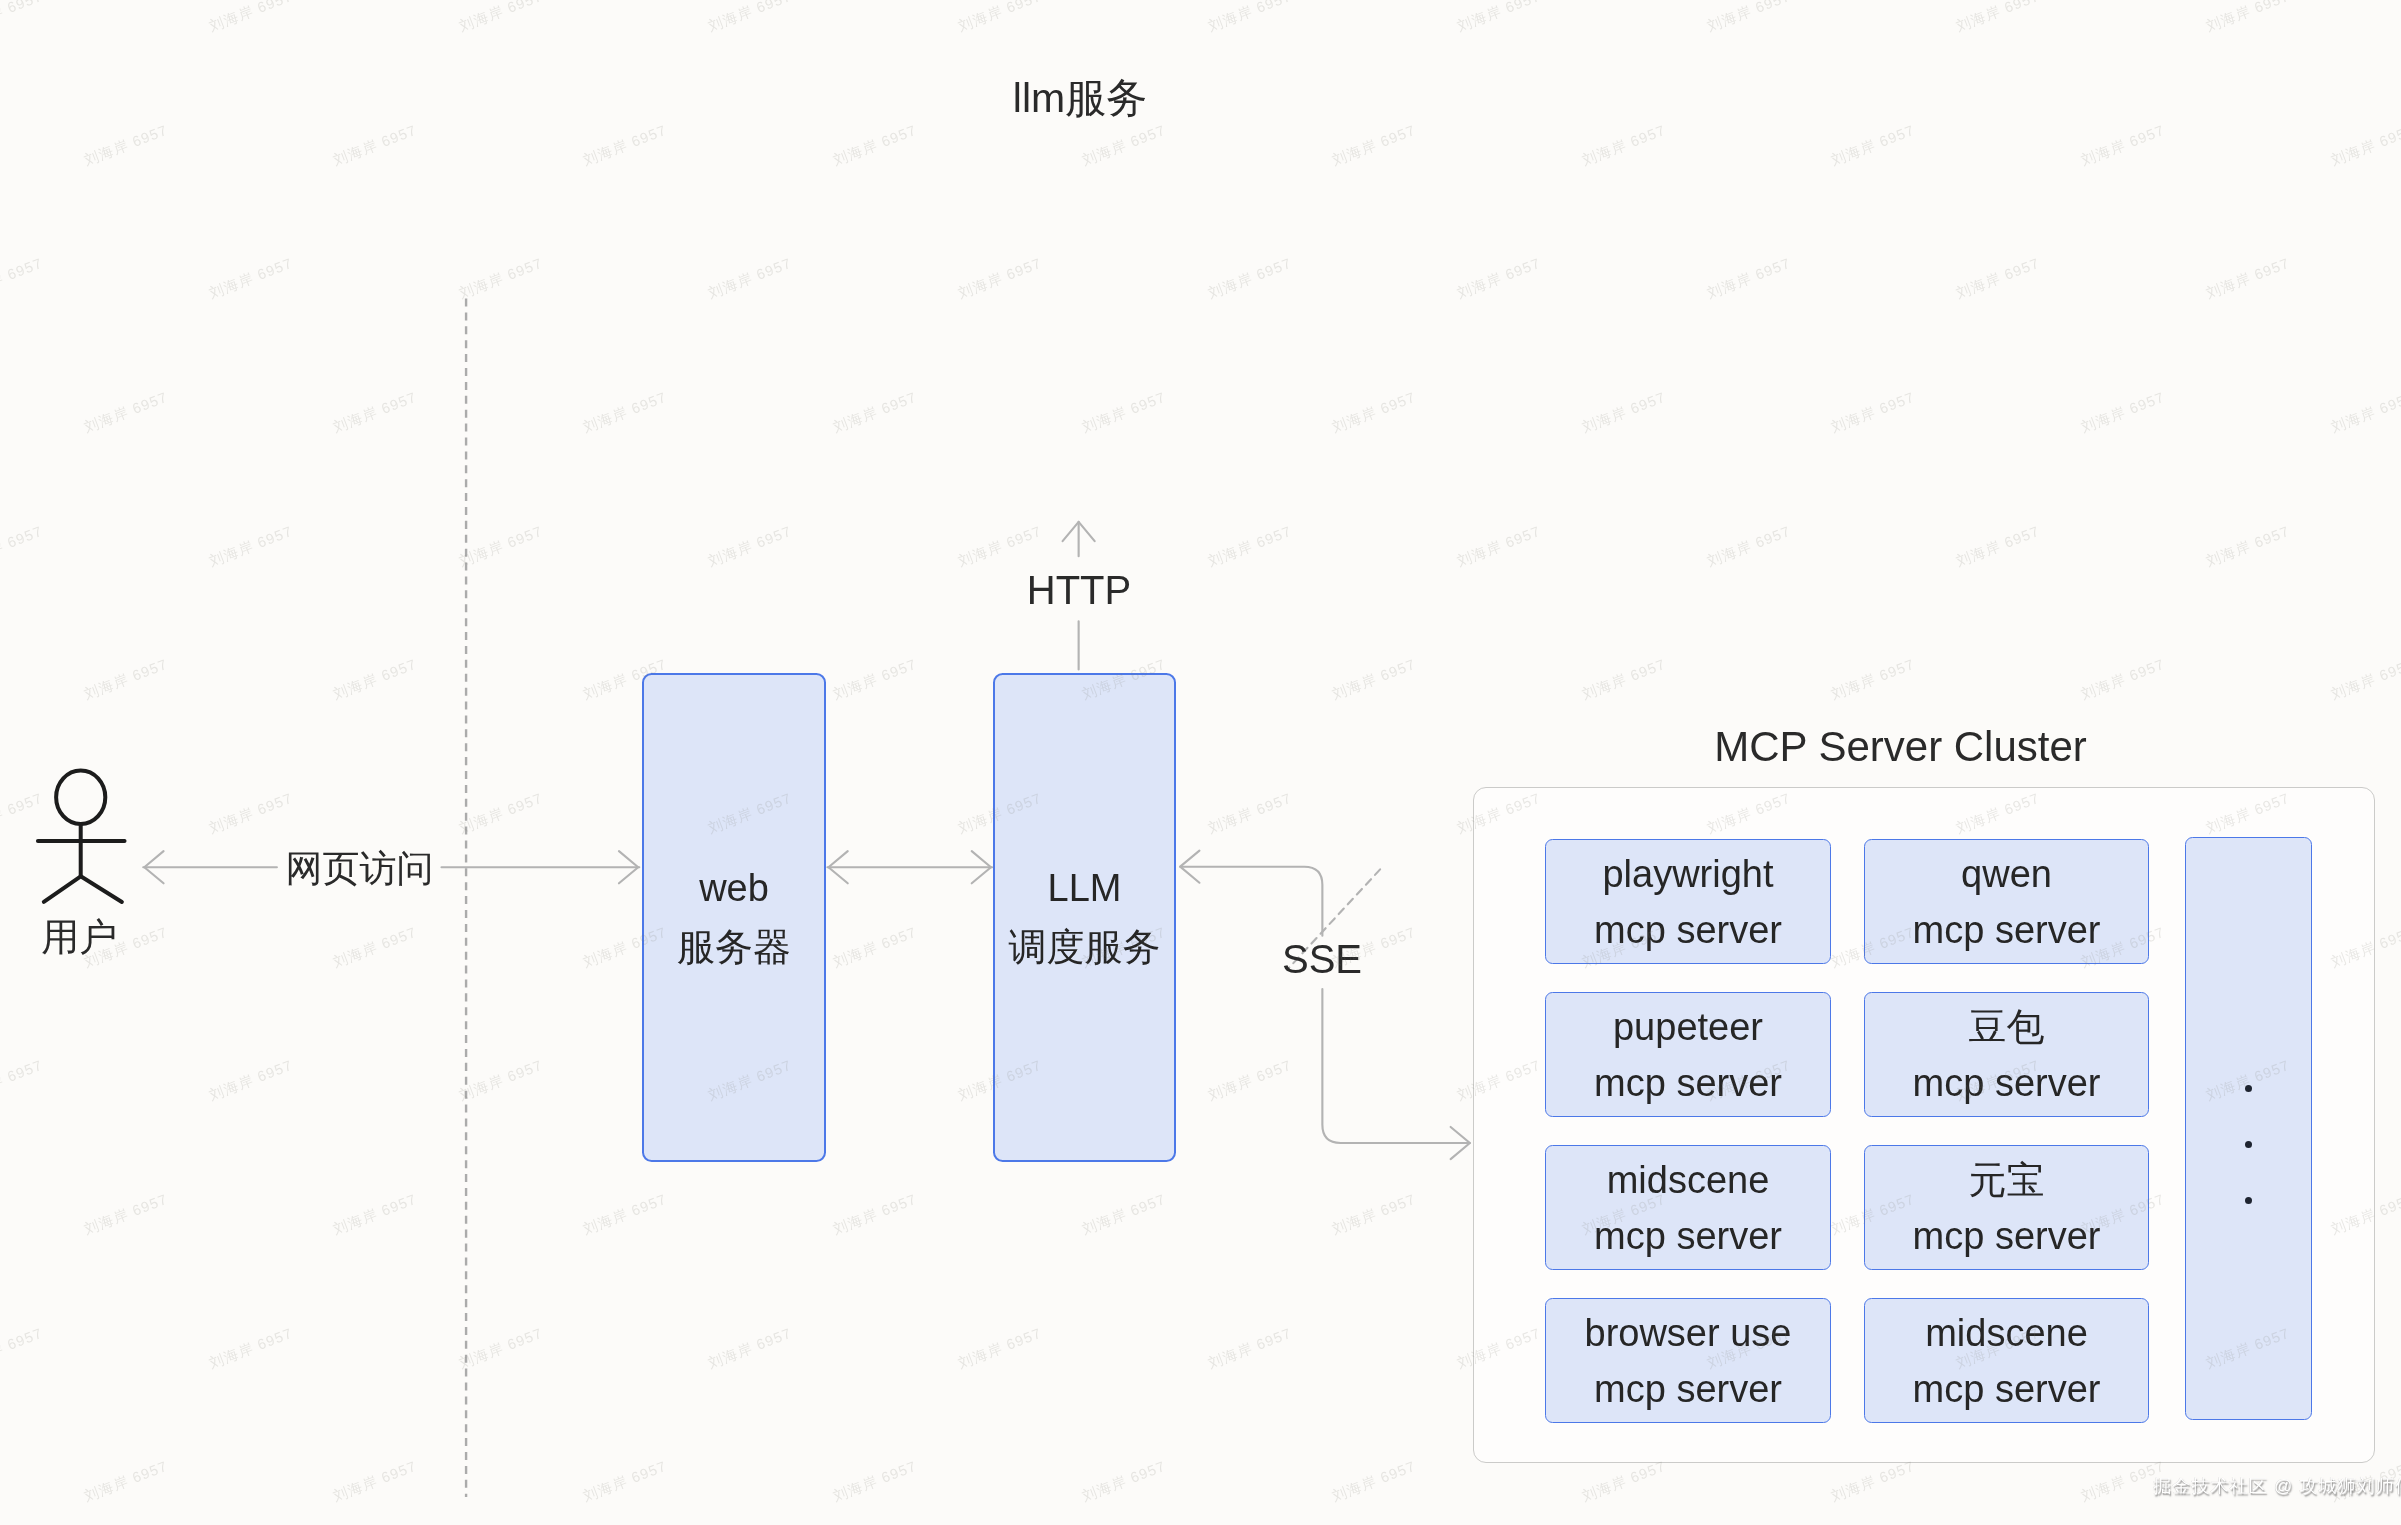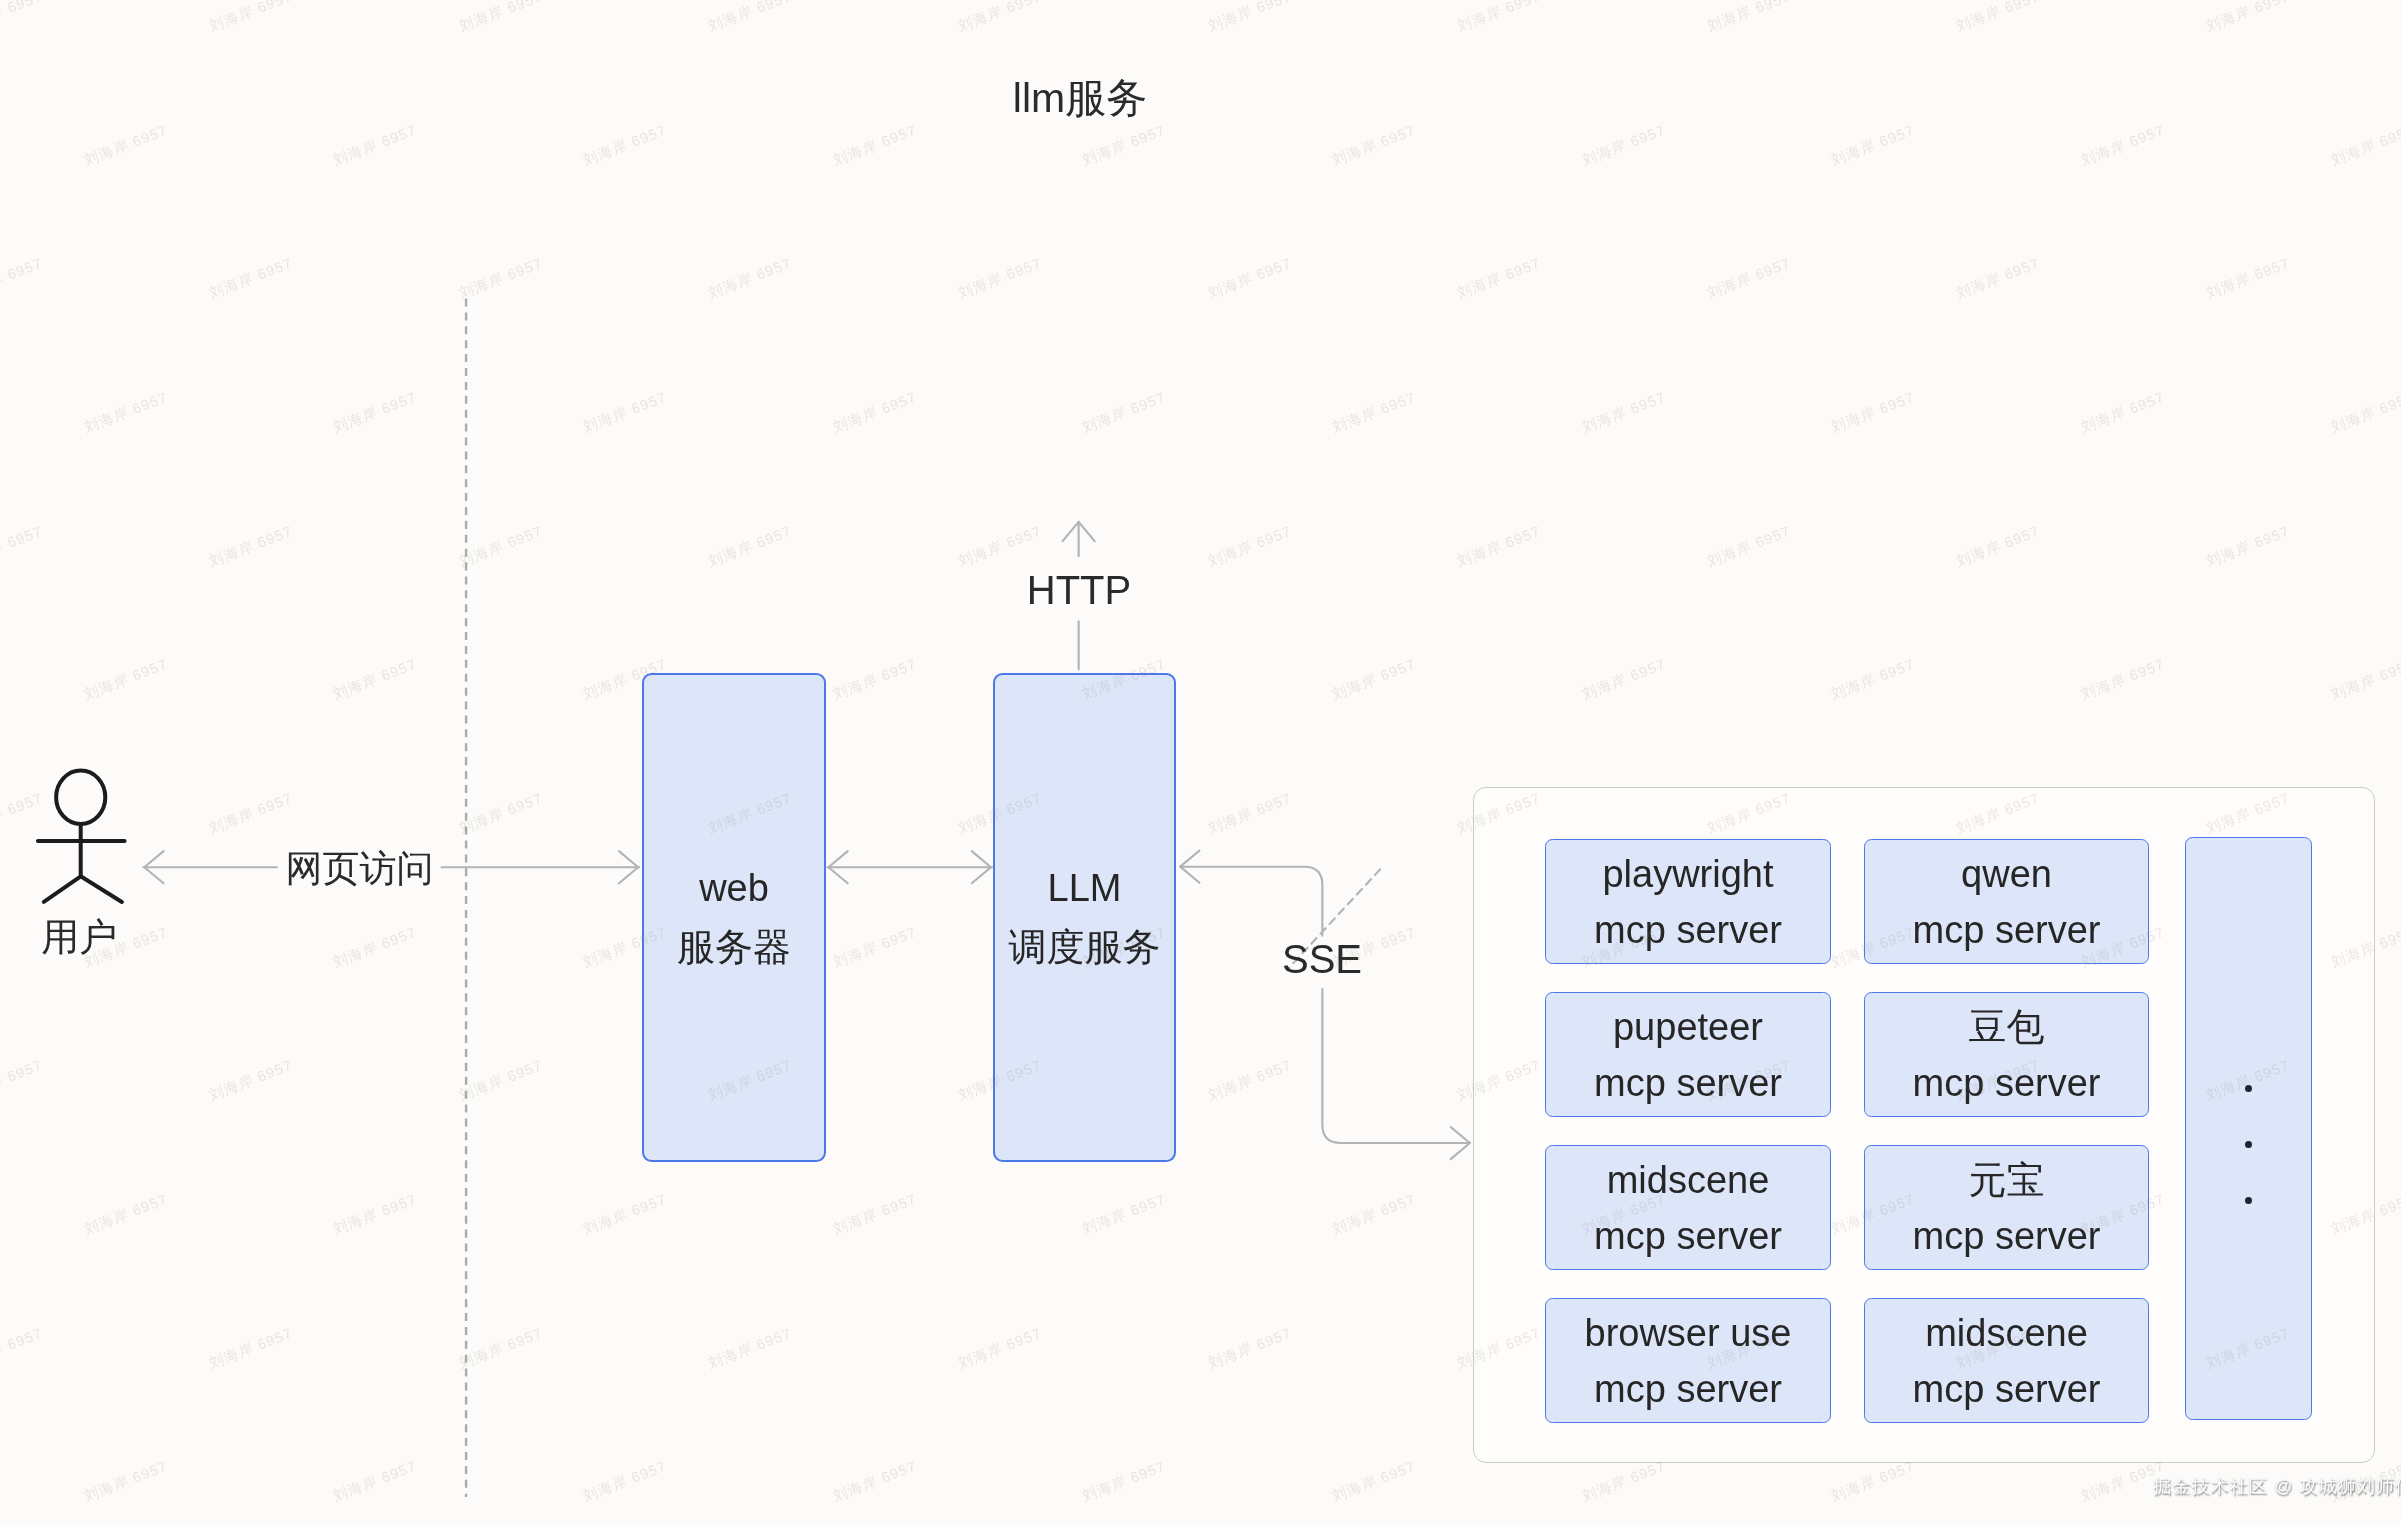--- a/index.html
+++ b/index.html
@@ -113,20 +113,21 @@
       <path d="M71 1573 H233"></path>
       <path d="M151 1639 L82 1687 M151 1639 L228 1687"></path>
     </g>
   </svg>
 
   <div class="label" id="llm-service-title">llm服务</div>
   <div class="label" id="http-label">HTTP</div>
   <div class="label" id="web-access-label">网页访问</div>
   <div class="label" id="sse-label">SSE</div>
   <div class="label" id="user-label">用户</div>
+  <div class="label" id="mcp-title">MCP Server Cluster</div>
 
 
   <div class="bluebox" id="llm-dispatch-box" style="left:993px;top:673px;width:183px;height:489px;">
     <div>LLM</div>
     <div>调度服务</div>
   </div>
 
   <div class="bluebox" id="web-server-box" style="left:642px;top:673px;width:184px;height:489px;">
     <div>web</div>
     <div>服务器</div>

